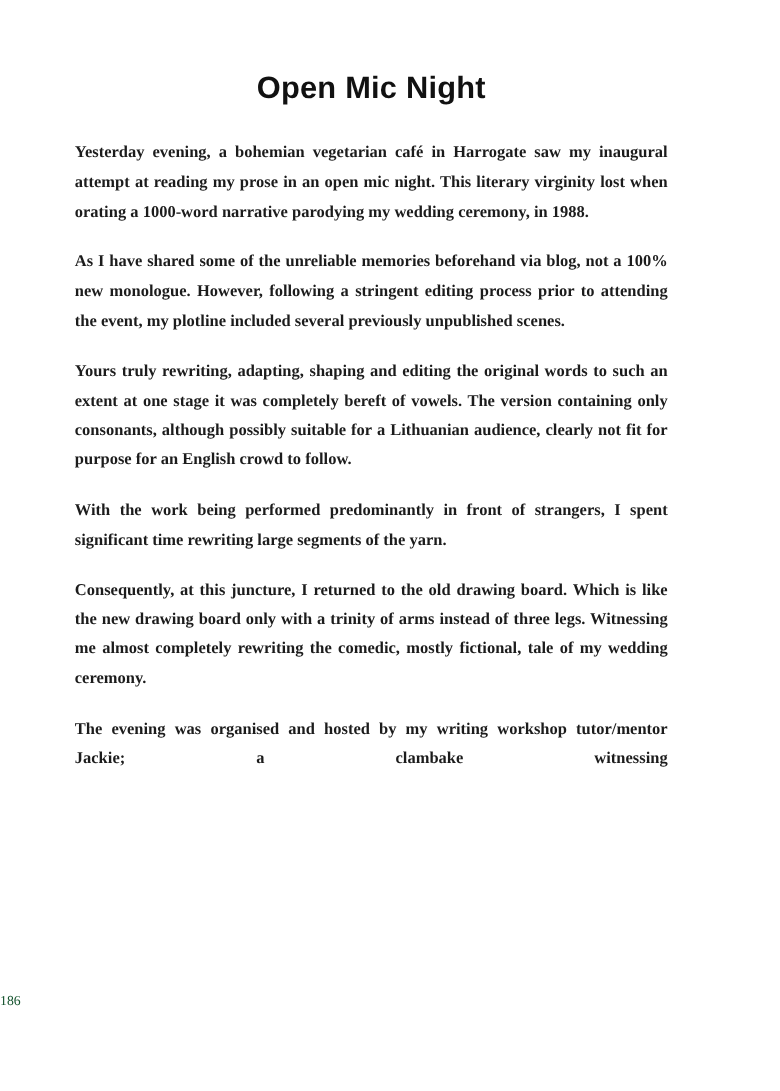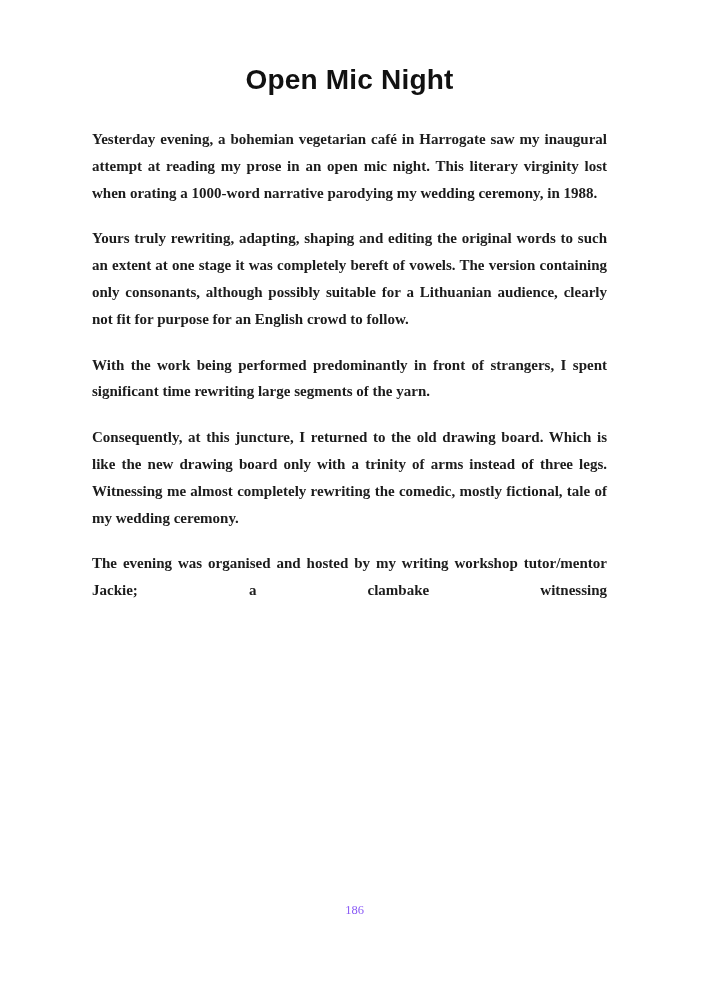--- a/index.html
+++ b/index.html
@@ -12,21 +12,21 @@
     height: 992px;
     font-family: "Liberation Serif", serif;
     color: #1c1c1c;
     position: relative;
     overflow: hidden;
   }
   .page {
     box-sizing: border-box;
     width: 709px;
     height: 952px;
-    padding: 64px 102px 0 92px;
+    padding: 64px 102px 0 68px;
     position: relative;
   }
   .title {
     font-family: "Liberation Sans", sans-serif;
     font-weight: 700;
     font-size: 28px;
     letter-spacing: 0.2px;
     text-align: center;
     color: #111111;
     margin: 0 0 30px 0;
@@ -42,35 +42,36 @@
   }
   .body-text p.continued {
     text-align-last: justify;
     margin-bottom: 12px;
   }
   .page-number {
     position: absolute;
     bottom: 34px;
     left: 0;
     width: 709px;
-    text-align: center;
+    text-align: left;
     font-family: "Liberation Serif", serif;
     font-size: 12.5px;
     font-weight: 400;
-    color: #8b5cf6;
+    color: #14532d;
   }
 </style>
 </head>
 <body>
 
 <div class="page">
   <h1 class="title">Open Mic Night</h1>
 
   <div class="body-text">
     <p>Yesterday evening, a bohemian vegetarian café in Harrogate saw my inaugural attempt at reading my prose in an open mic night. This literary virginity lost when orating a 1000-word narrative parodying my wedding ceremony, in 1988.</p>
+    <p>As I have shared some of the unreliable memories beforehand via blog, not a 100% new monologue. However, following a stringent editing process prior to attending the event, my plotline included several previously unpublished scenes.</p>
     <p>Yours truly rewriting, adapting, shaping and editing the original words to such an extent at one stage it was completely bereft of vowels. The version containing only consonants, although possibly suitable for a Lithuanian audience, clearly not fit for purpose for an English crowd to follow.</p>
     <p>With the work being performed predominantly in front of strangers, I spent significant time rewriting large segments of the yarn.</p>
     <p>Consequently, at this juncture, I returned to the old drawing board. Which is like the new drawing board only with a trinity of arms instead of three legs. Witnessing me almost completely rewriting the comedic, mostly fictional, tale of my wedding ceremony.</p>
     <p class="continued">The evening was organised and hosted by my writing workshop tutor/mentor Jackie; a clambake witnessing</p>
   </div>
 
   <div class="page-number">186</div>
 </div>
 
 </body></html>

